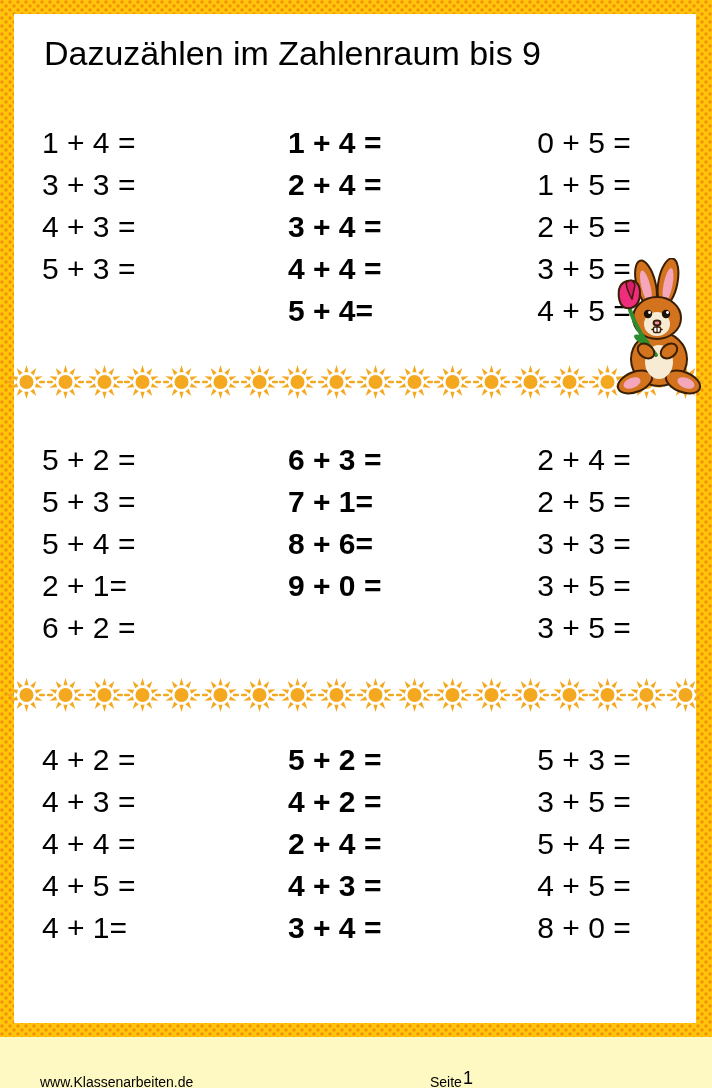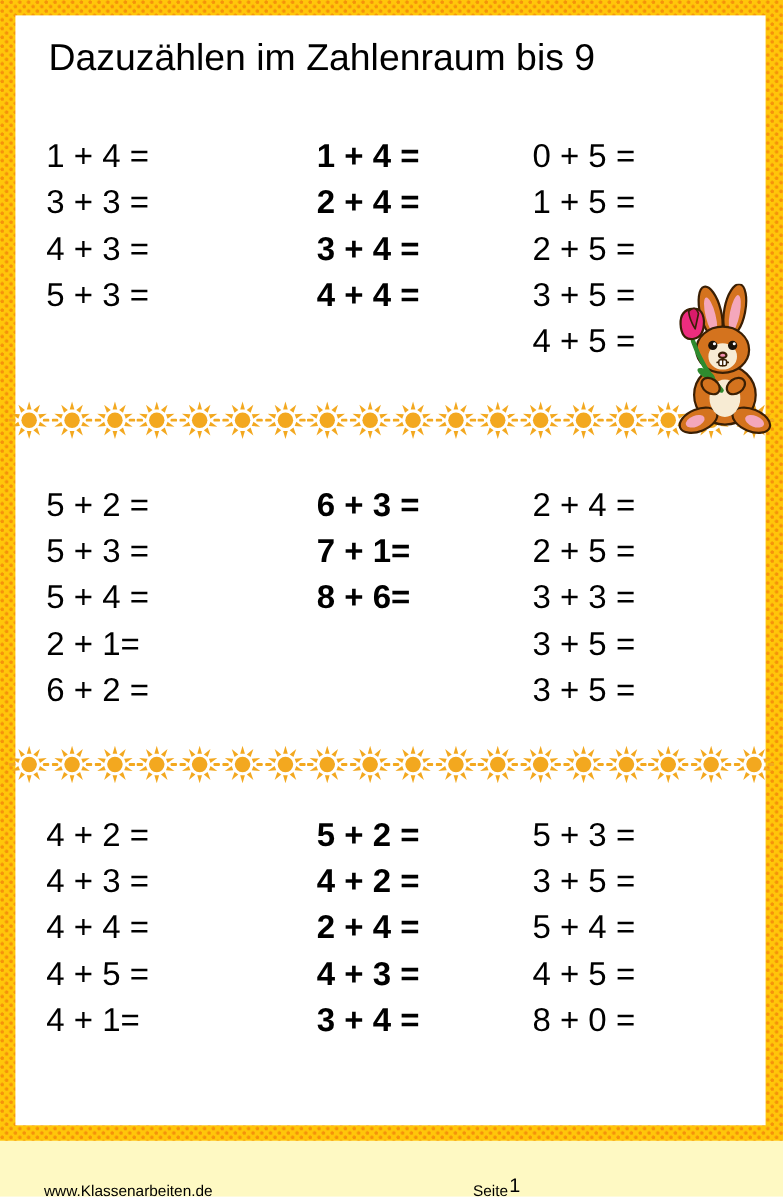--- a/index.html
+++ b/index.html
@@ -26,21 +26,21 @@
     font-size:34px; font-weight:400; line-height:1; white-space:nowrap;
   }
 
   .block { position:absolute; left:0; width:712px; }
   .block.b1 { top:122px; }
   .block.b2 { top:439px; }
   .block.b3 { top:739px; }
   .col { position:absolute; top:0; width:200px; }
   .col.c1 { left:42px; }
   .col.c2 { left:288px;font-weight:bold; }
-  .col.c3 { left:484px; }
+  .col.c3 { left:484px;text-align:center; }
   .prob {
     height:42px; line-height:42px; font-size:30px; white-space:pre;
   }
 
   .divider {
     position:absolute; left:8px; width:696px; height:44px;
     display:flex; justify-content:space-between; align-items:center;
     z-index:1;
   }
   .divider.d1 { top:360px; }
@@ -69,20 +69,21 @@
       <div class="prob">1 + 4 =</div>
       <div class="prob">3 + 3 =</div>
       <div class="prob">4 + 3 =</div>
       <div class="prob">5 + 3 =</div>
     </div>
     <div class="col c2">
       <div class="prob">1 + 4 =</div>
       <div class="prob">2 + 4 =</div>
       <div class="prob">3 + 4 =</div>
       <div class="prob">4 + 4 =</div>
+      <div class="prob">5 + 4=</div>
     </div>
     <div class="col c3">
       <div class="prob">0 + 5 =</div>
       <div class="prob">1 + 5 =</div>
       <div class="prob">2 + 5 =</div>
       <div class="prob">3 + 5 =</div>
       <div class="prob">4 + 5 =</div>
     </div>
   </div>
 
@@ -450,20 +451,21 @@
       <div class="prob">5 + 2 =</div>
       <div class="prob">5 + 3 =</div>
       <div class="prob">5 + 4 =</div>
       <div class="prob">2 + 1=</div>
       <div class="prob">6 + 2 =</div>
     </div>
     <div class="col c2">
       <div class="prob">6 + 3 =</div>
       <div class="prob">7 + 1=</div>
       <div class="prob">8 + 6=</div>
+      <div class="prob">9 + 0 =</div>
     </div>
     <div class="col c3">
       <div class="prob">2 + 4 =</div>
       <div class="prob">2 + 5 =</div>
       <div class="prob">3 + 3 =</div>
       <div class="prob">3 + 5 =</div>
       <div class="prob">3 + 5 =</div>
     </div>
   </div>
 

